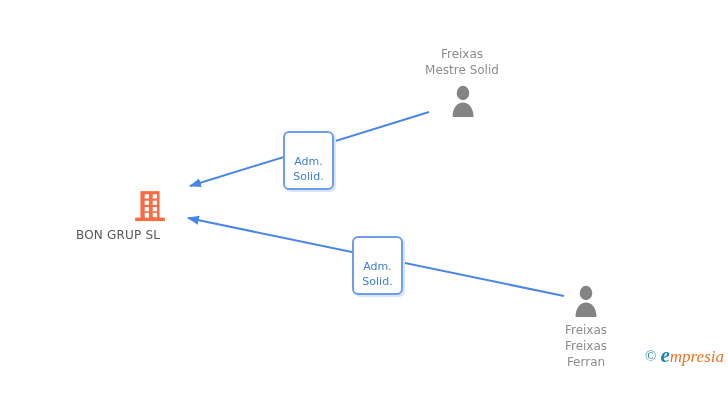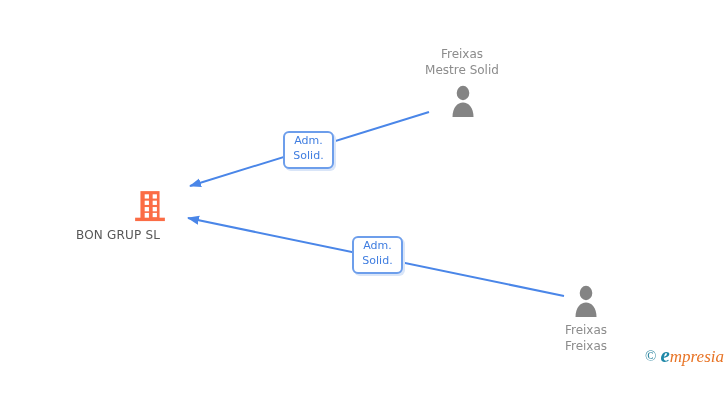--- a/index.html
+++ b/index.html
@@ -14,21 +14,21 @@
   }
   .company-name{
     width:148px;text-align:left;color:#575757;font-size:12px;line-height:15px;
     letter-spacing:0.2px;
   }
   .edge-label{
     position:absolute;z-index:3;background:#ffffff;
     border:2px solid #6d9eeb;border-radius:6px;
     box-shadow:2px 2px 0 0 #d9e5f8;
     color:#3f7de0;font-size:11px;line-height:15px;text-align:center;
-    padding:0 7px 4px 7px;cursor:default;
+    padding:21px 7px 4px 7px;cursor:default;
   }
   .icon-wrap{position:absolute;z-index:2;cursor:pointer;}
   .watermark{
     position:absolute;right:4px;bottom:3px;z-index:4;
     font-family:"Liberation Serif","DejaVu Serif",serif;font-style:italic;
     font-size:17px;cursor:pointer;white-space:nowrap;
   }
   .wm-copy{color:#2e86a0;font-style:normal;font-size:15px;vertical-align:1px;margin-right:4px;}
   .wm-e{color:#1e88a8;font-size:21px;font-weight:bold;}
   .wm-rest{color:#e87426;font-size:17px;}
@@ -89,19 +89,20 @@
 
   <div class="icon-wrap" style="left:569px;top:285px;">
     <svg width="34" height="32" viewBox="0 0 34 32">
       <ellipse cx="17" cy="8" rx="6.3" ry="7.2" fill="#848484"></ellipse>
       <path d="M6.5 32 C6.5 22.5 11.5 17.5 17 17.5 C22.5 17.5 27.5 22.5 27.5 32 Z" fill="#848484"></path>
     </svg>
   </div>
   <div class="node person-name" style="left:516px;top:322px;">
     <div>Freixas</div>
     <div>Freixas</div>
+    <div>Ferran</div>
   </div>
 
   <div class="watermark">
     <span class="wm-copy">©</span><span class="wm-e">e</span><span class="wm-rest">mpresia</span>
   </div>
 
 </div>
 
 </body></html>

